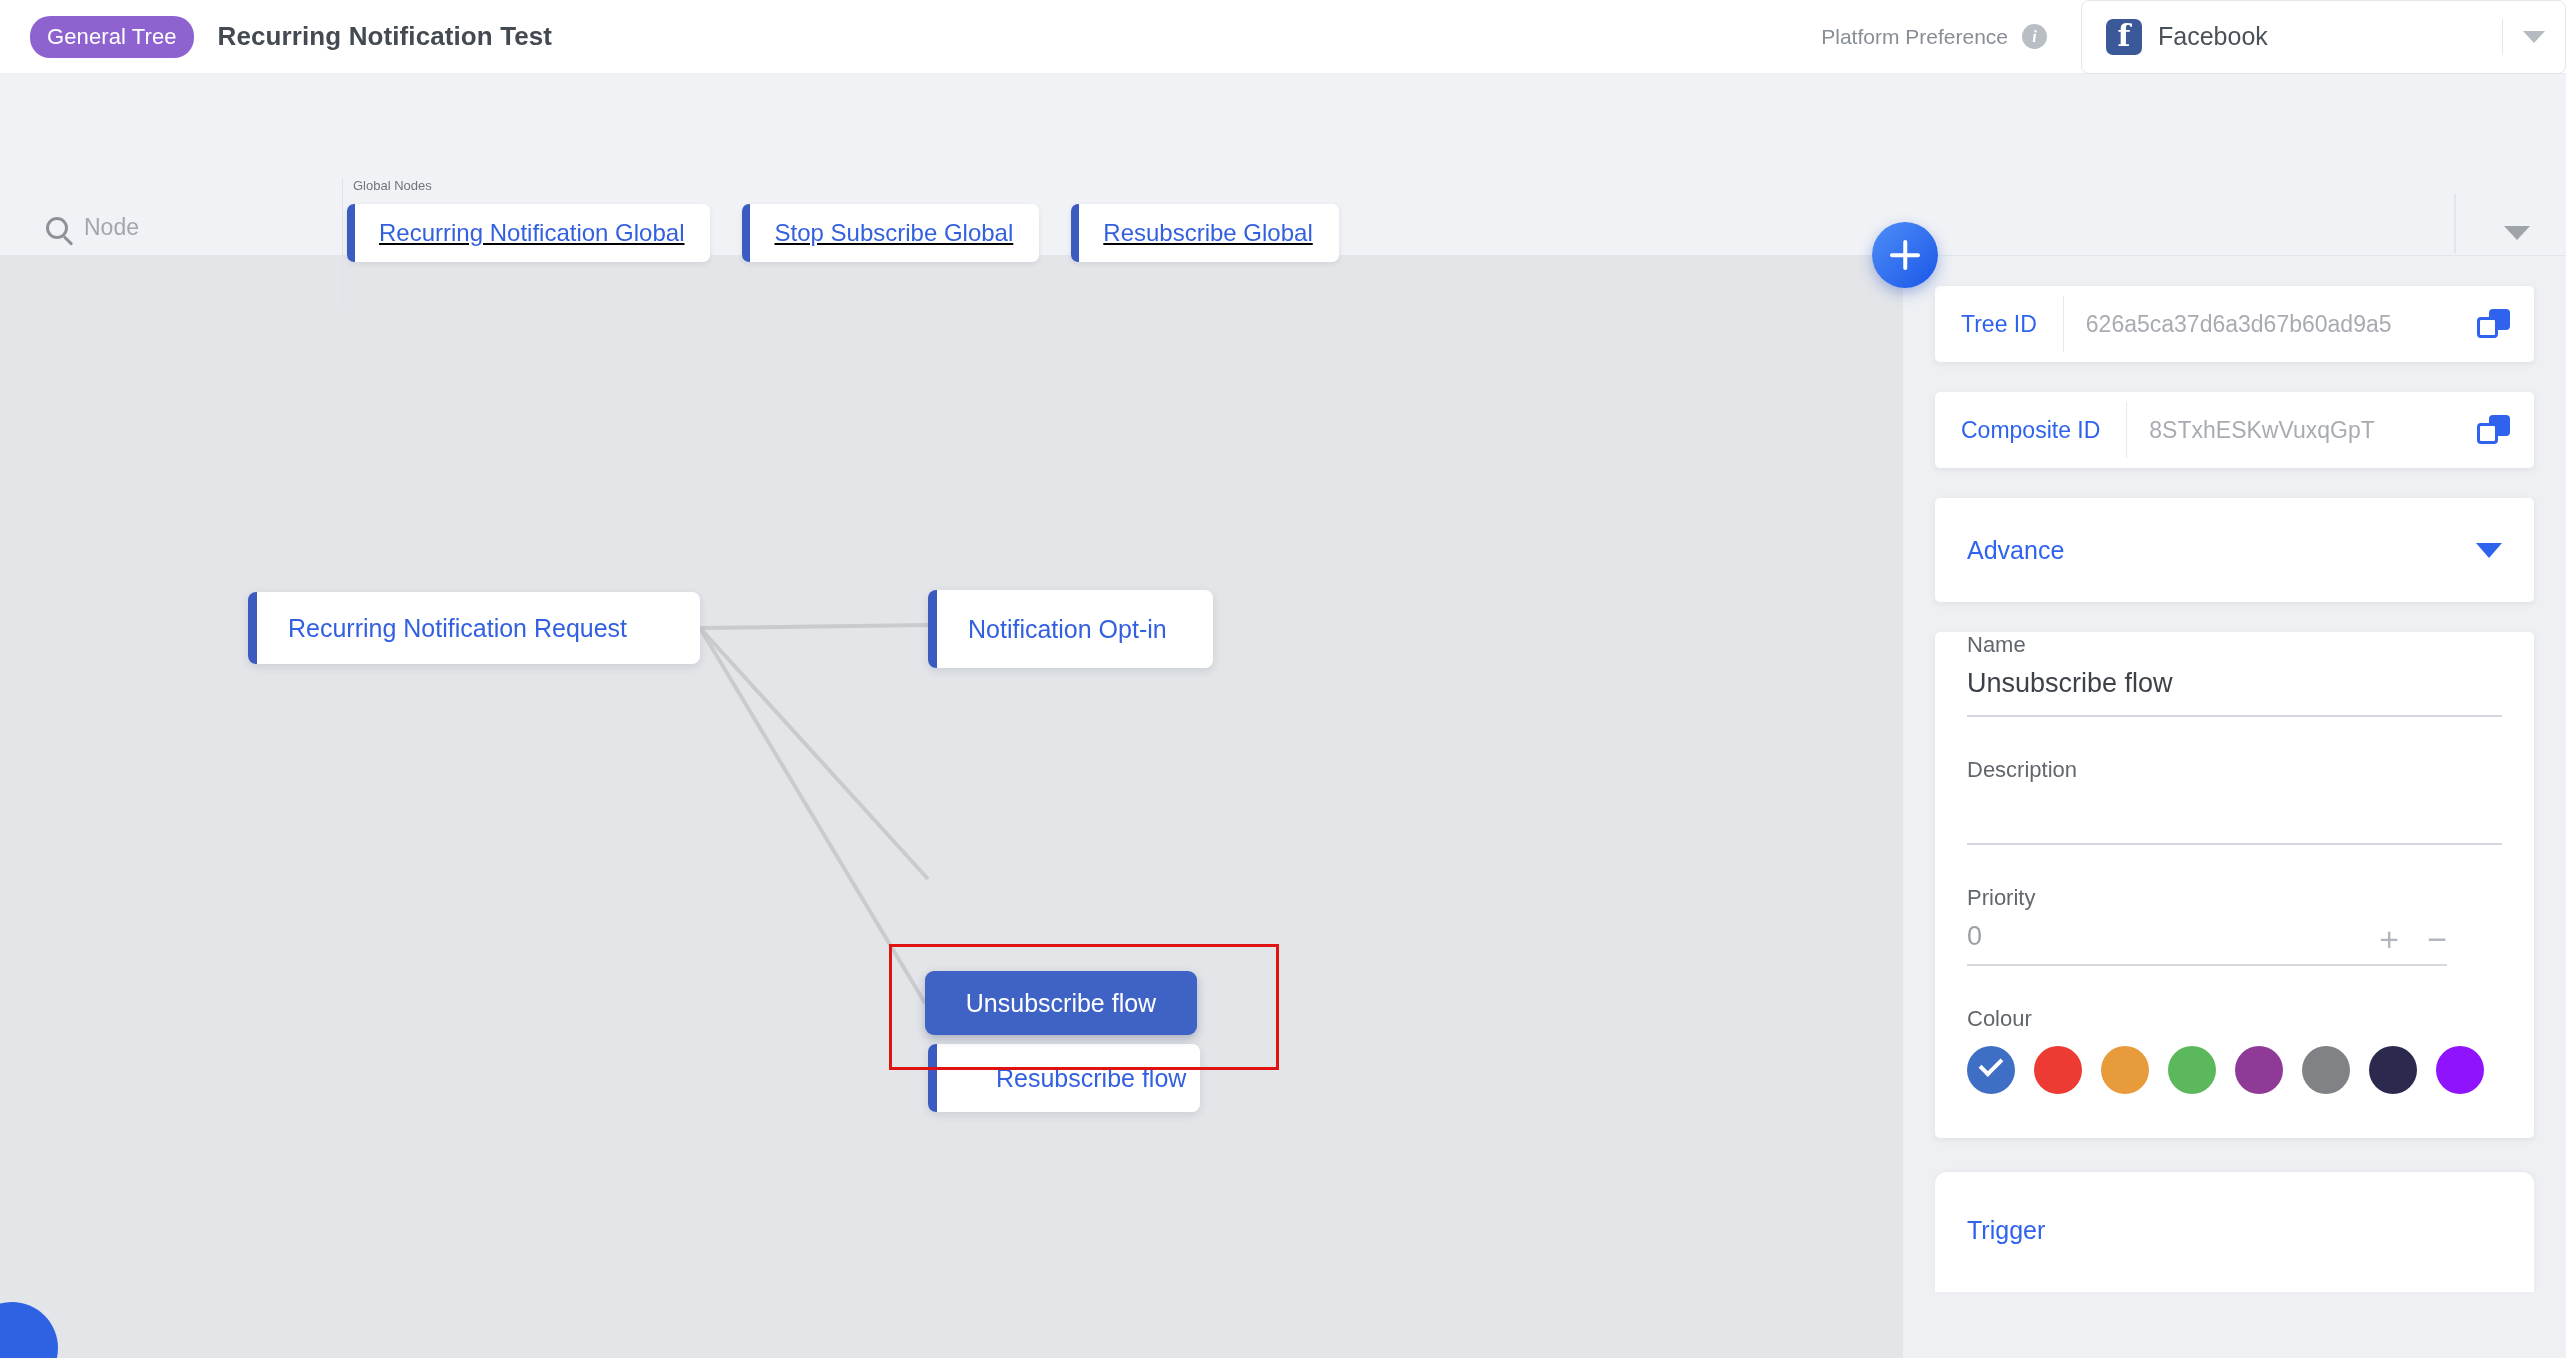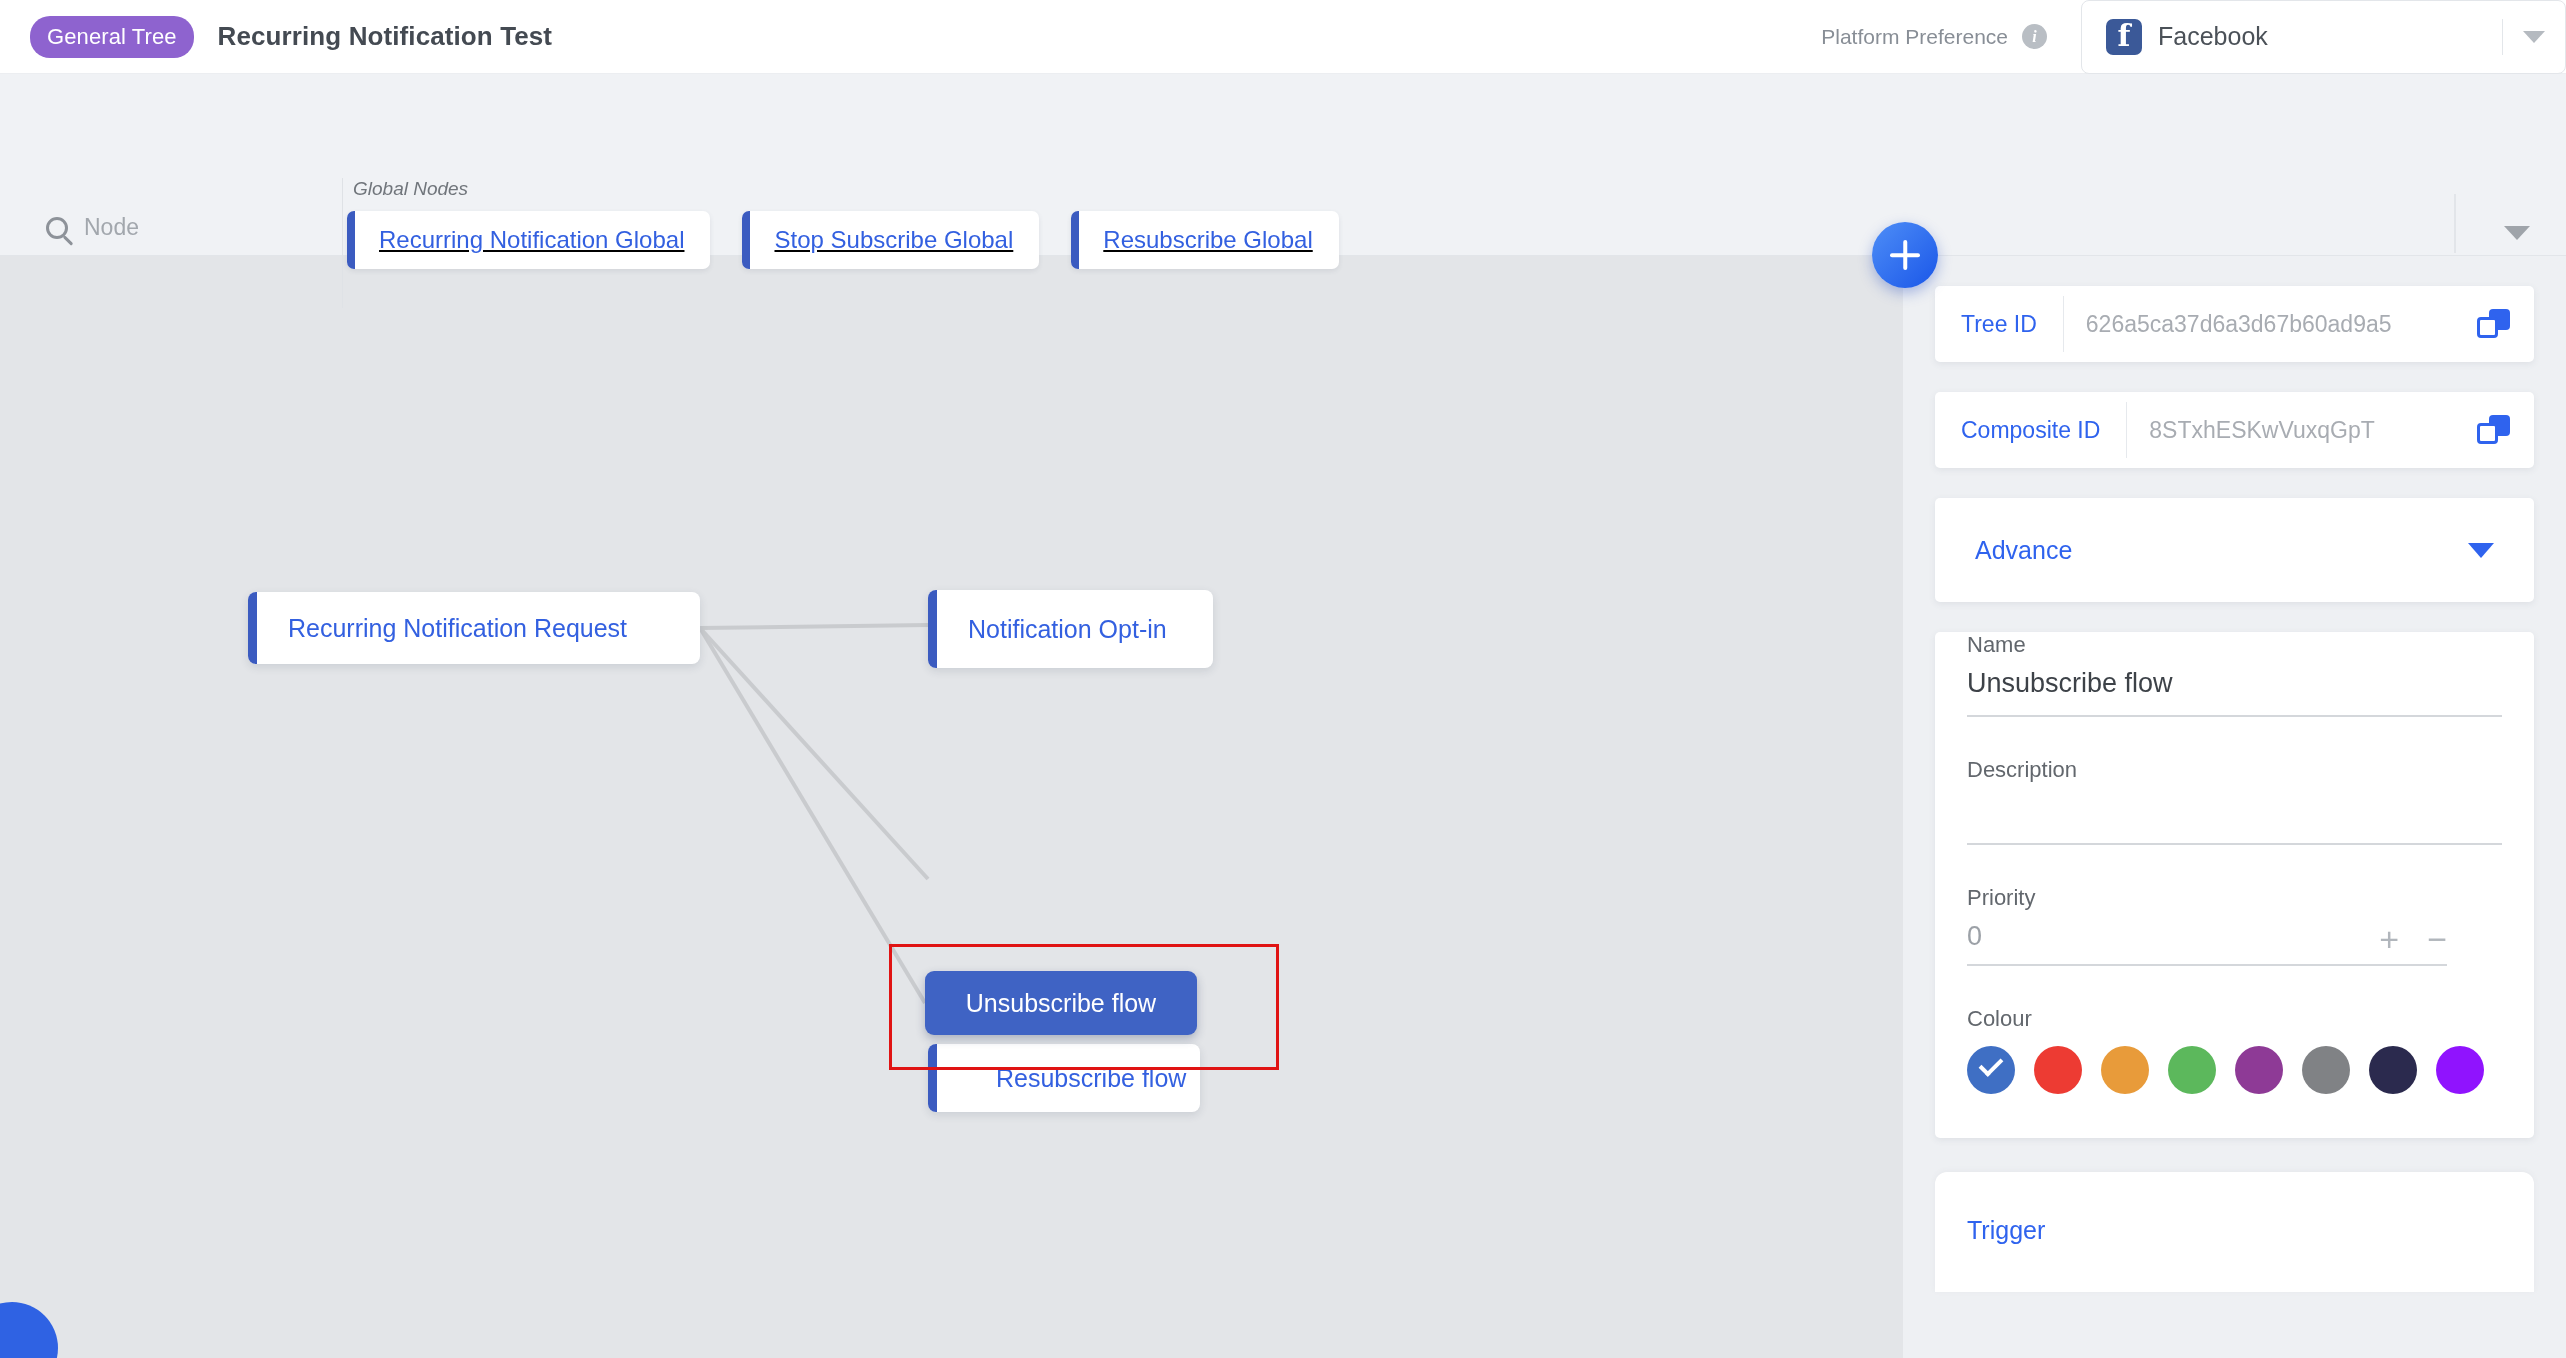--- a/index.html
+++ b/index.html
@@ -104,21 +104,21 @@
   }
   .search-placeholder { font-size: 23px; color: #a2a7ad; }
 
   .global-nodes-wrap {
     position: absolute; left: 342px; top: 104px;
     border-left: 1px solid #dfe2e6;
     padding-left: 4px;
     height: 130px;
   }
   .global-nodes-label {
-    font-size: 19px; color: #70757b; margin-left: 6px; margin-bottom: 11px; font-style: italic;
+    font-size: 13px; color: #70757b; margin-left: 6px; margin-bottom: 11px;
   }
   .global-nodes-row { display: flex; gap: 32px; align-items: flex-start; }
   .gnode {
     background: #ffffff; border-radius: 7px;
     height: 58px; display: flex; align-items: center;
     padding: 0 26px 0 0;
     box-shadow: 0 2px 5px rgba(60,70,90,.10);
     position: relative; overflow: hidden;
     cursor: pointer;
     text-decoration: underline;
@@ -244,21 +244,21 @@
   }
   .copy-icon .front {
     position: absolute; left: 3px; top: 13px;
     width: 21px; height: 21px;
     border: 3.5px solid #2f63ee; border-radius: 4px;
     background: #fff;
   }
 
   .section-head {
     height: 104px; display: flex; align-items: center;
-    padding: 0 40px; cursor: pointer; gap: 48px;
+    padding: 0 32px; cursor: pointer; gap: 48px;
   }
   .section-title { color: #2f63ee; font-size: 25px; font-weight: 400; }
   .caret {
     margin-left: auto; width: 0; height: 0;
     border-left: 13px solid transparent; border-right: 13px solid transparent;
   }
   .caret-down { border-top: 15px solid #2f63ee; }
   .caret-up   { border-bottom: 15px solid #2f63ee; }
 
   .section-body { padding: 0 32px 44px 32px; }

